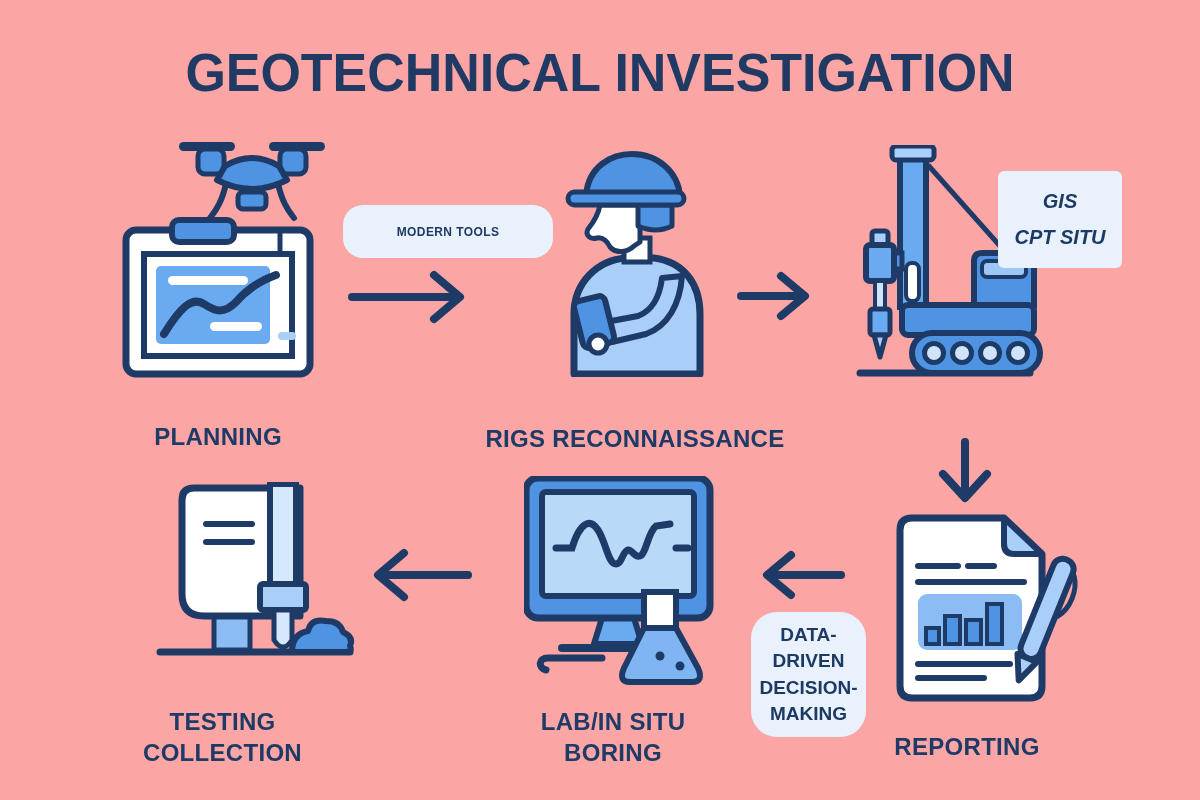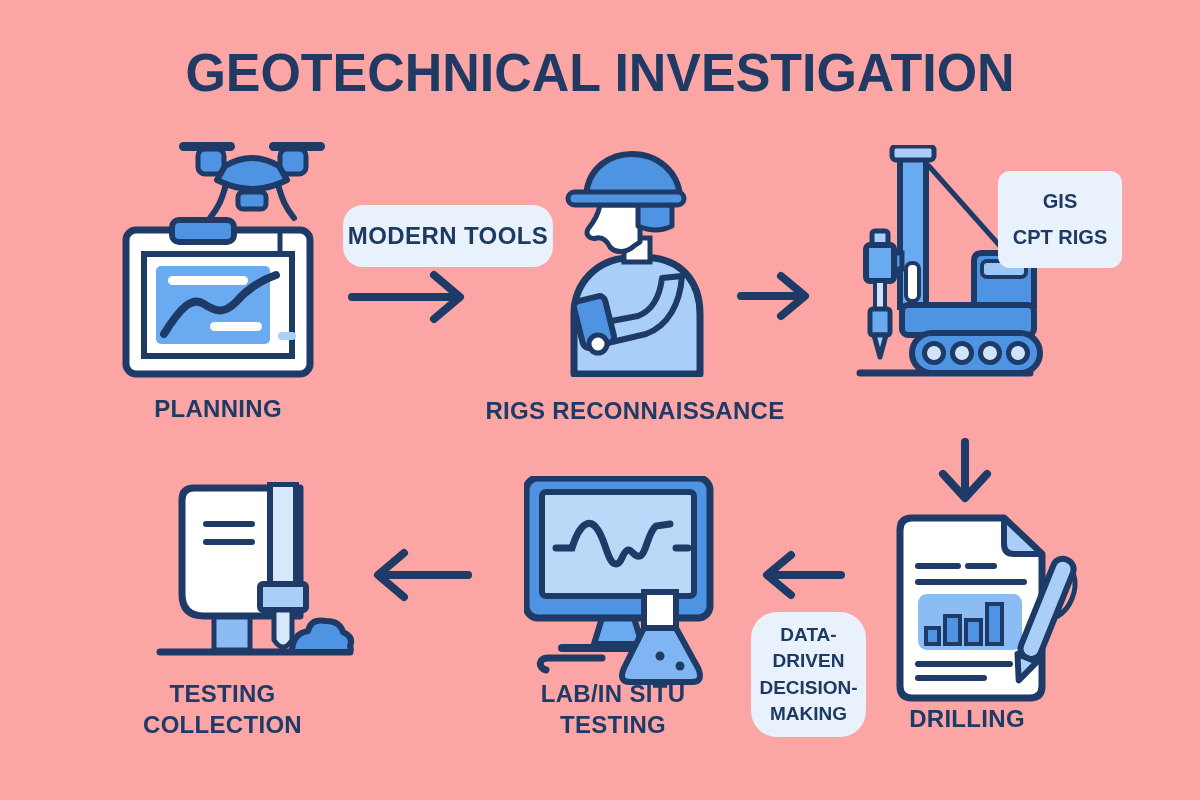--- a/index.html
+++ b/index.html
@@ -30,35 +30,36 @@
     transform:scaleX(0.98);
   }
   .node-label{
     position:absolute;
     text-align:center;
     font-size:24px;
     font-weight:bold;
     line-height:1.28;
     letter-spacing:0.3px;
     color:var(--navy);
+    margin-top:28px;
   }
   .badge{
     position:absolute;
     background:var(--badge);
     border-radius:20px;
     display:flex;
     flex-direction:column;
     align-items:center;
     justify-content:center;
     color:#1d3a63;
     font-weight:bold;
     text-align:center;
   }
-  .badge-modern{left:343px;top:205px;width:210px;height:62px;font-size:24px;letter-spacing:0.4px;}
-  .badge-gis{left:998px;top:171px;width:124px;height:97px;font-size:20px;border-radius:12px;gap:13px;}
+  .badge-modern{left:343px;top:205px;width:210px;height:53px;font-size:12px;letter-spacing:0.4px;}
+  .badge-gis{left:998px;top:171px;width:124px;height:97px;font-size:20px;border-radius:6px;gap:13px;font-style:italic;}
   .badge-data{left:751px;top:612px;width:115px;height:125px;font-size:19px;border-radius:26px;line-height:1.38;padding:16px;}
   .badge-data .wrap{width:102px;}
   .abs{position:absolute;}
   svg{display:block;}
 </style>
 </head>
 <body>
 
 <div class="canvas">
 
@@ -134,21 +135,21 @@
     <rect x="18" y="108" width="32" height="16" fill="#4f93e3" stroke="#1e3a66" stroke-width="5"></rect>
     <rect x="20" y="86" width="16" height="14" rx="3" fill="#a9cef7" stroke="#1e3a66" stroke-width="5"></rect>
     <rect x="14" y="100" width="28" height="36" rx="4" fill="#6aaaf0" stroke="#1e3a66" stroke-width="6"></rect>
     <rect x="23" y="136" width="10" height="30" fill="#cfe4fb" stroke="#1e3a66" stroke-width="4"></rect>
     <rect x="18" y="164" width="20" height="26" rx="3" fill="#6aaaf0" stroke="#1e3a66" stroke-width="5"></rect>
     <path d="M22,190 L34,190 L28,212 Z" fill="#a9cef7" stroke="#1e3a66" stroke-width="5" stroke-linejoin="round"></path>
   </svg>
 
   <div class="badge badge-gis">
     <span>GIS</span>
-    <span>CPT RIGS</span>
+    <span>CPT SITU</span>
   </div>
 
   <svg class="abs" style="left:935px;top:438px" width="60" height="76" viewBox="0 0 60 76">
     <path d="M30,4 L30,58" stroke="#1e3a66" stroke-width="8" stroke-linecap="round"></path>
     <path d="M8,36 L30,60 L52,36" stroke="#1e3a66" stroke-width="8" fill="none" stroke-linecap="round" stroke-linejoin="round"></path>
   </svg>
 
   <svg class="abs" style="left:888px;top:510px" width="195" height="200" viewBox="0 0 195 200">
     <path d="M12,20 Q12,8 24,8 L116,8 L154,44 L154,176 Q154,188 142,188 L24,188 Q12,188 12,176 Z" fill="#ffffff" stroke="#1e3a66" stroke-width="7" stroke-linejoin="round"></path>
     <path d="M116,8 L116,34 Q116,44 126,44 L154,44 Z" fill="#a9cef7" stroke="#1e3a66" stroke-width="6" stroke-linejoin="round"></path>
@@ -163,21 +164,21 @@
       <rect x="99" y="94" width="15" height="40" fill="#4f93e3" stroke="#1e3a66" stroke-width="4"></rect>
     </g>
     <line x1="30" y1="154" x2="122" y2="154" stroke="#1e3a66" stroke-width="6" stroke-linecap="round"></line>
     <line x1="30" y1="168" x2="96" y2="168" stroke="#1e3a66" stroke-width="6" stroke-linecap="round"></line>
     <g transform="rotate(22 150 120)">
       <rect x="140" y="44" width="21" height="106" rx="10" fill="#a9cef7" stroke="#1e3a66" stroke-width="6"></rect>
       <path d="M140,150 L161,150 L151,174 Z" fill="#a9cef7" stroke="#1e3a66" stroke-width="6" stroke-linejoin="round"></path>
       <path d="M163,56 C172,68 172,88 163,100" stroke="#1e3a66" stroke-width="5" fill="none" stroke-linecap="round"></path>
     </g>
   </svg>
-  <div class="node-label" style="left:867px;top:704px;width:200px">DRILLING</div>
+  <div class="node-label" style="left:867px;top:704px;width:200px">REPORTING</div>
 
   <svg class="abs" style="left:747px;top:547px" width="100" height="55" viewBox="0 0 100 55">
     <path d="M94,28 L22,28" stroke="#1e3a66" stroke-width="8" stroke-linecap="round"></path>
     <path d="M44,8 L20,28 L44,48" stroke="#1e3a66" stroke-width="8" fill="none" stroke-linecap="round" stroke-linejoin="round"></path>
   </svg>
   <div class="badge badge-data">
     <span class="wrap">DATA-DRIVEN DECISION-MAKING</span>
   </div>
 
   <svg class="abs" style="left:524px;top:476px" width="205" height="215" viewBox="0 0 205 215">
@@ -188,21 +189,21 @@
     <rect x="18" y="16" width="152" height="104" rx="4" fill="#b9d9f9" stroke="#1e3a66" stroke-width="6"></rect>
     <path d="M32,72 L48,72 C56,46 66,42 74,54 C82,66 84,88 92,88 C98,88 98,76 104,74 C108,73 110,82 116,80 C122,78 124,56 132,50 L146,48" stroke="#1e3a66" stroke-width="7" fill="none" stroke-linecap="round"></path>
     <line x1="152" y1="72" x2="164" y2="72" stroke="#1e3a66" stroke-width="7" stroke-linecap="round"></line>
     <g>
       <rect x="120" y="116" width="32" height="38" fill="#ffffff" stroke="#1e3a66" stroke-width="6"></rect>
       <path d="M120,152 L100,192 Q94,206 106,206 L168,206 Q180,206 174,192 L152,152 Z" fill="#7fb5f2" stroke="#1e3a66" stroke-width="6" stroke-linejoin="round"></path>
       <circle cx="136" cy="180" r="4.5" fill="#1e3a66"></circle>
       <circle cx="156" cy="190" r="4.5" fill="#1e3a66"></circle>
     </g>
   </svg>
-  <div class="node-label" style="left:518px;top:679px;width:190px">LAB/IN SITU TESTING</div>
+  <div class="node-label" style="left:518px;top:679px;width:190px">LAB/IN SITU BORING</div>
 
   <svg class="abs" style="left:360px;top:547px" width="115" height="55" viewBox="0 0 115 55">
     <path d="M108,28 L22,28" stroke="#1e3a66" stroke-width="8" stroke-linecap="round"></path>
     <path d="M44,6 L18,28 L44,50" stroke="#1e3a66" stroke-width="8" fill="none" stroke-linecap="round" stroke-linejoin="round"></path>
   </svg>
 
   <svg class="abs" style="left:150px;top:482px" width="210" height="182" viewBox="0 0 210 182">
     <rect x="64" y="134" width="36" height="34" fill="#8bbdf4" stroke="#1e3a66" stroke-width="5"></rect>
     <path d="M44,6 Q32,6 32,18 L32,112 Q32,134 54,134 L150,134 L150,6 Z" fill="#ffffff" stroke="#1e3a66" stroke-width="7" stroke-linejoin="round"></path>
     <line x1="56" y1="42" x2="102" y2="42" stroke="#1e3a66" stroke-width="6" stroke-linecap="round"></line>

